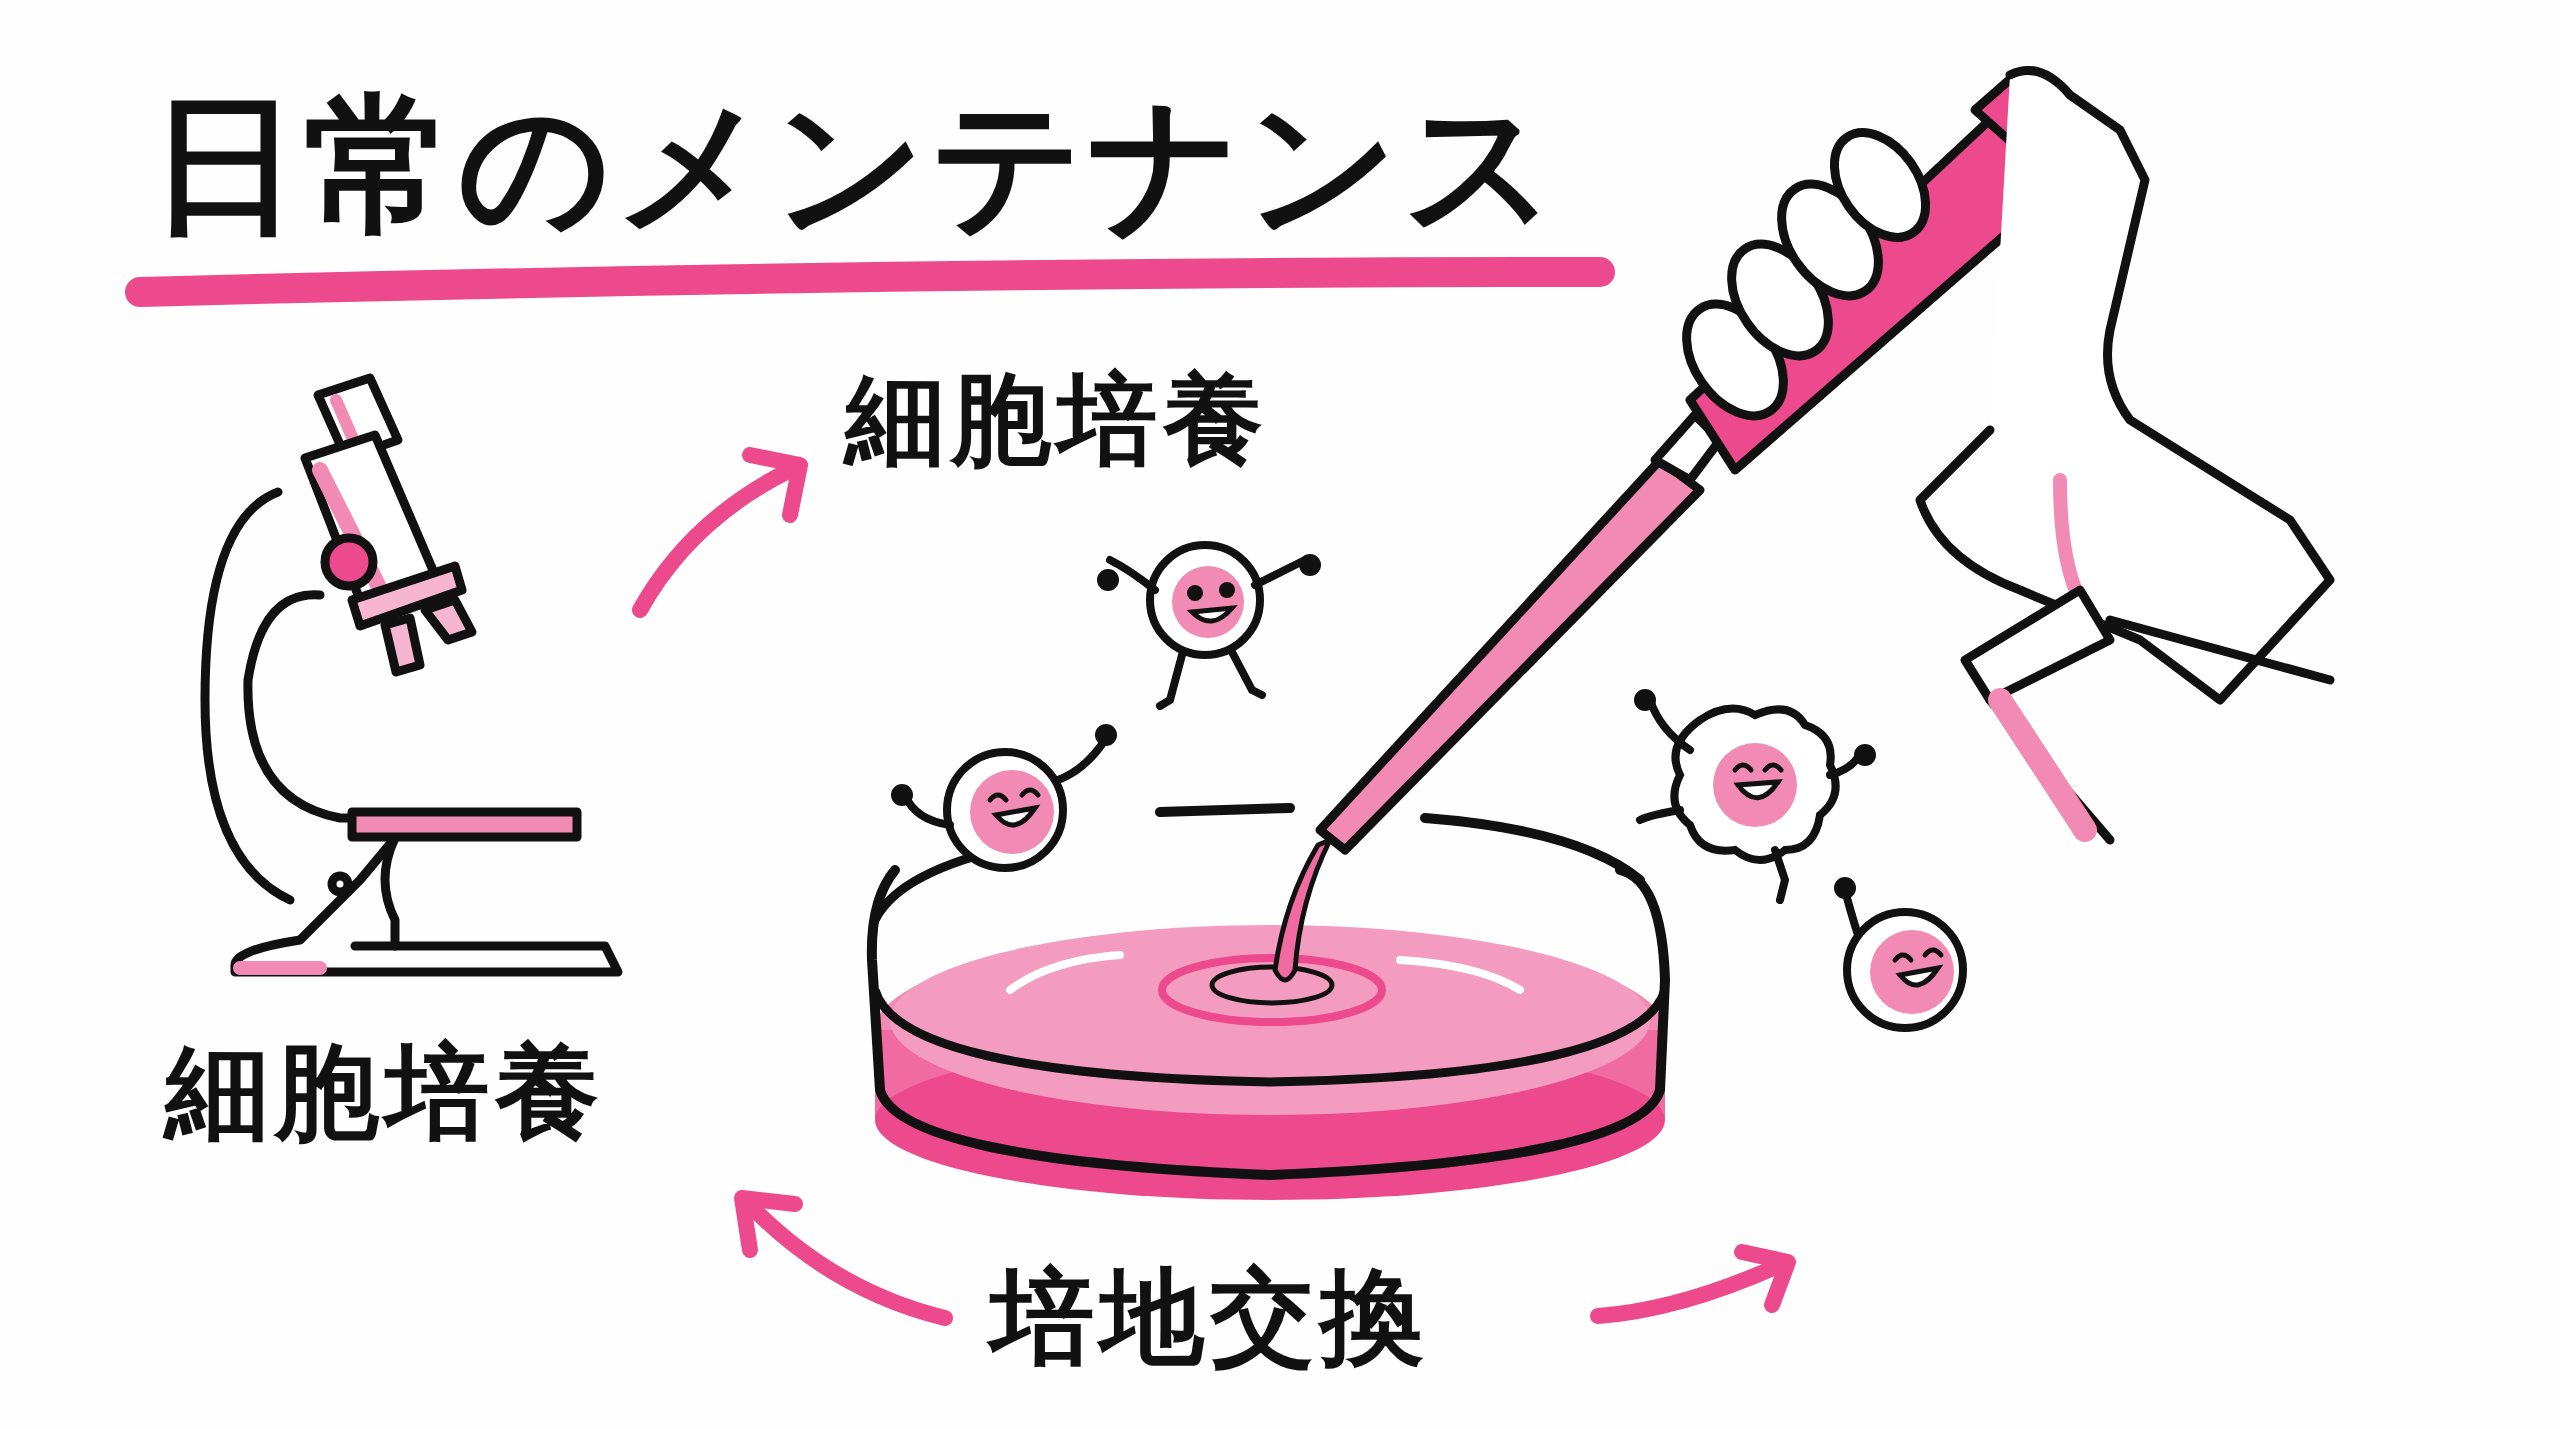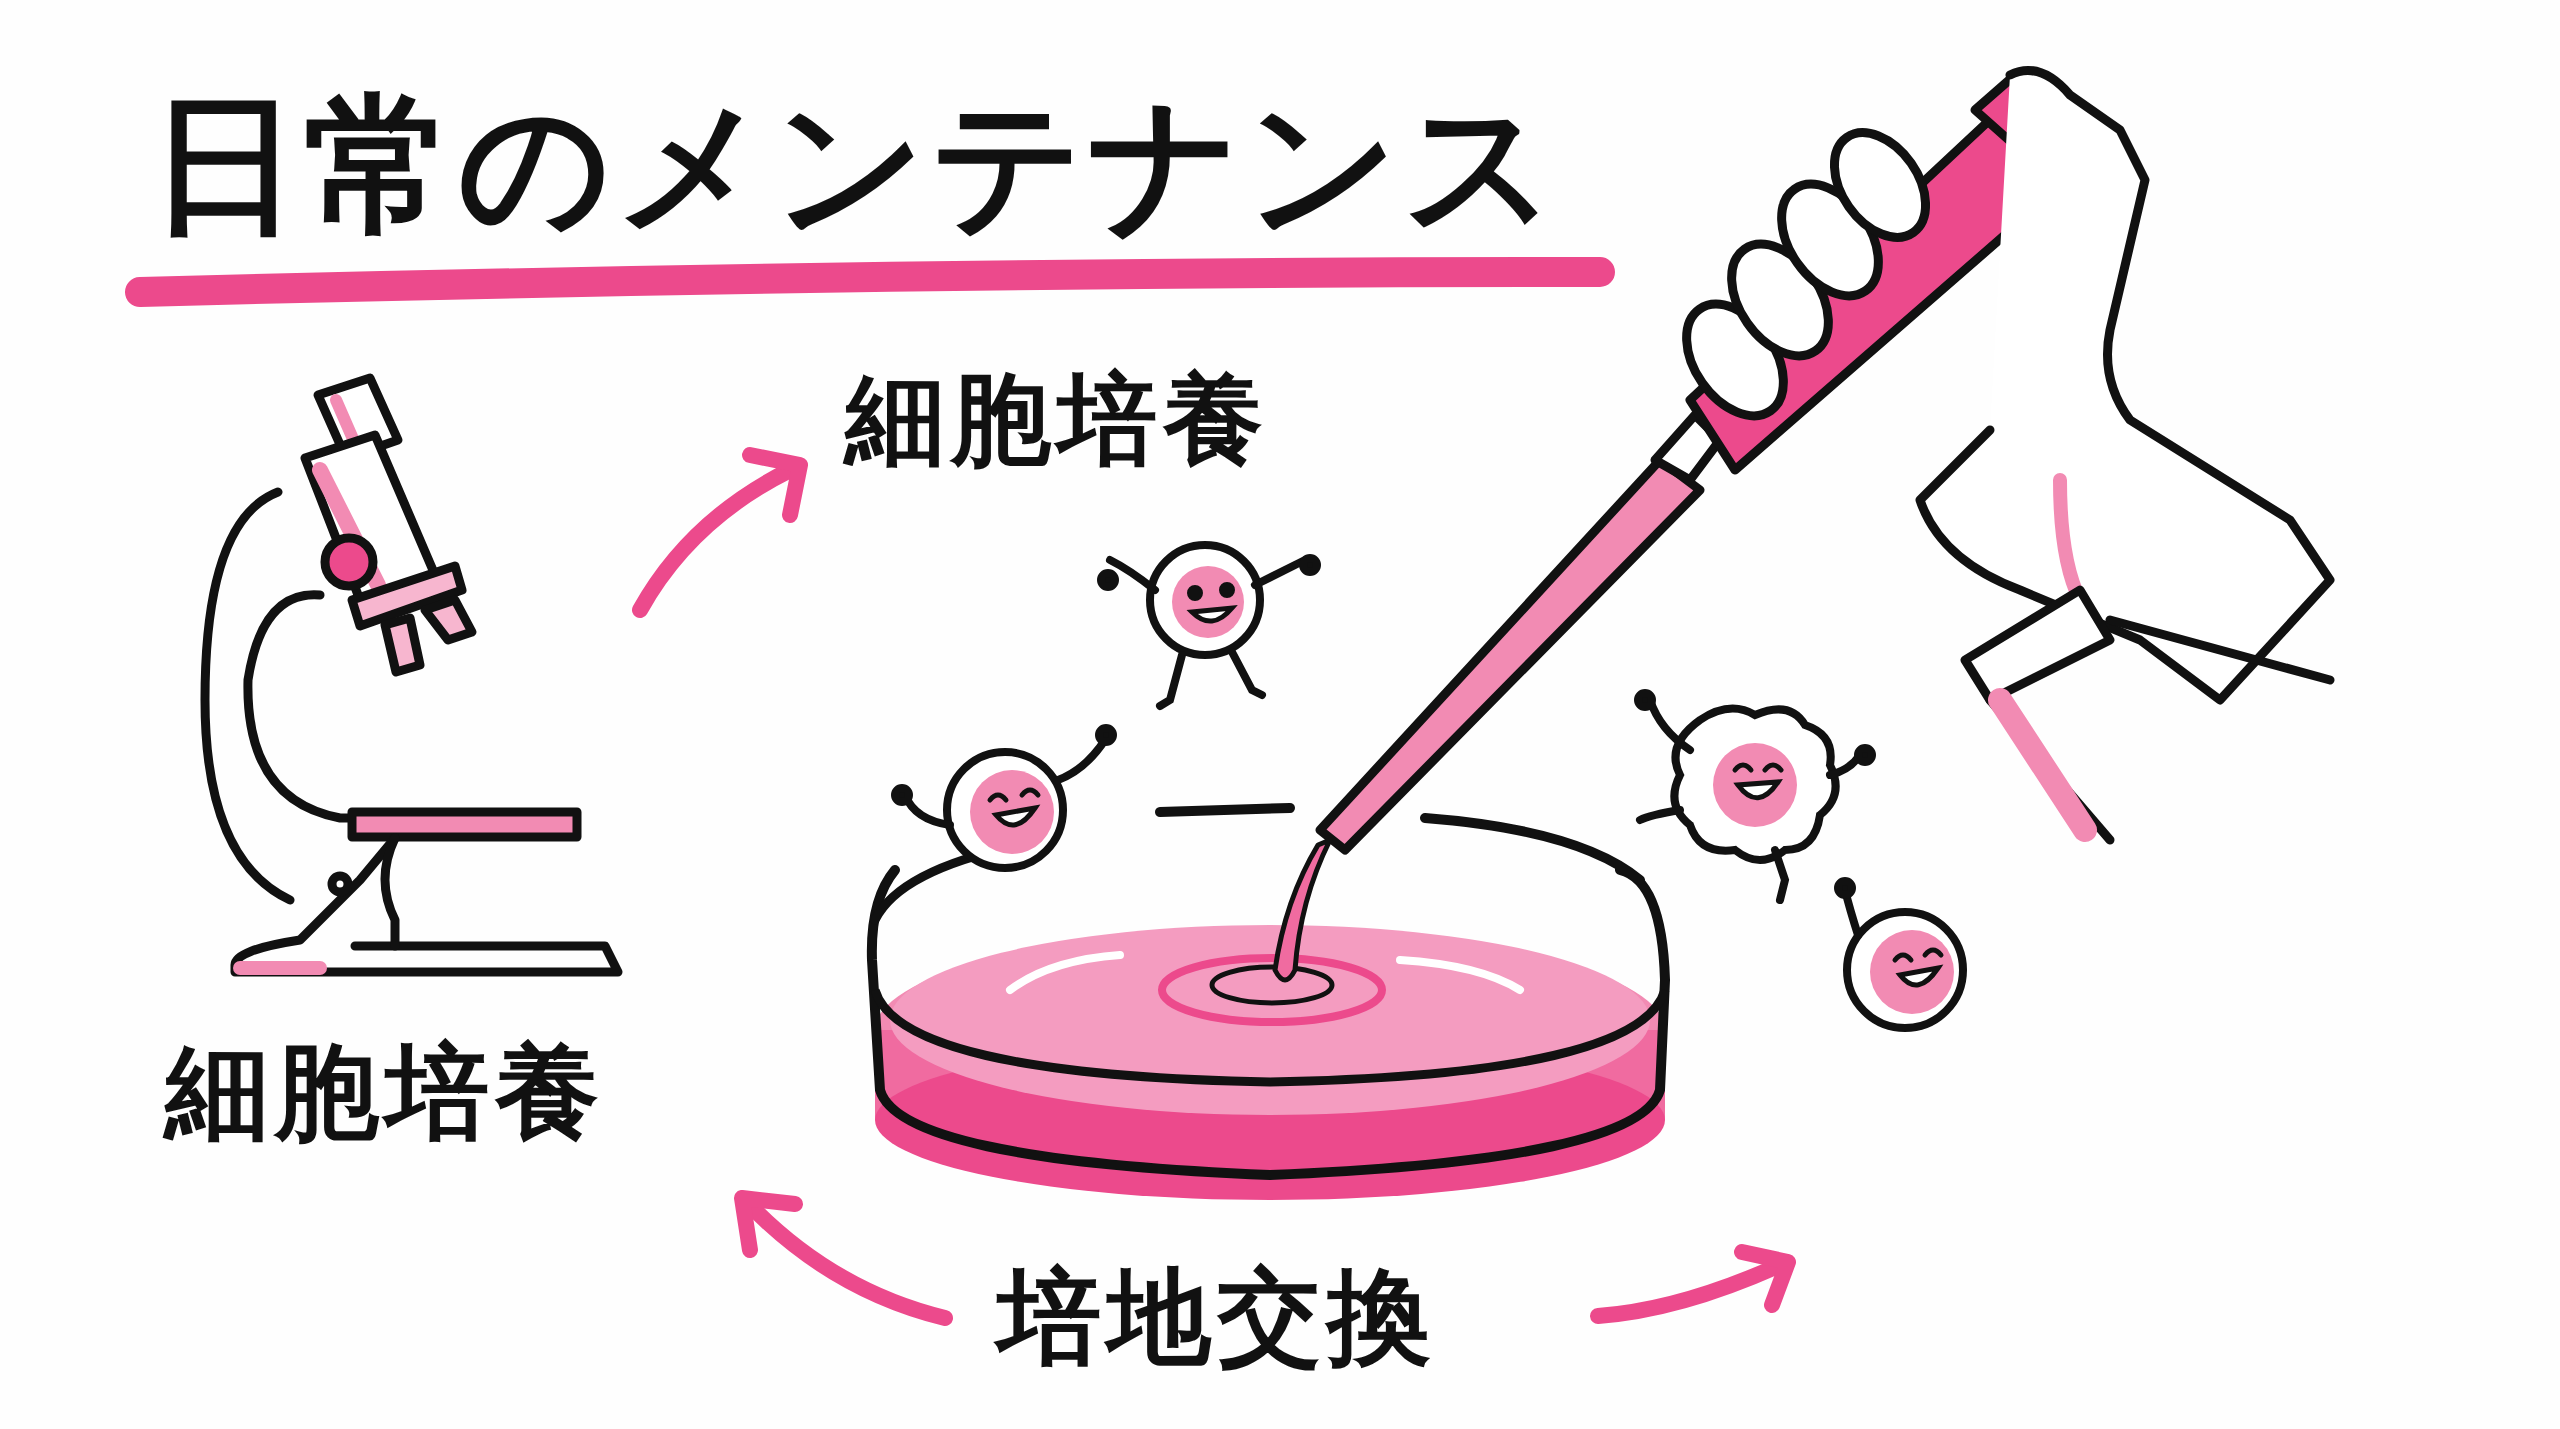--- a/index.html
+++ b/index.html
@@ -4,21 +4,21 @@
 <style>
   html, body { margin: 0; padding: 0; background: #fefefe; }
   body { width: 2560px; height: 1429px; overflow: hidden; position: relative;
          font-family: "DejaVu Sans", sans-serif; }
   .canvas { position: absolute; left: 0; top: 0; width: 2332px; height: 1429px; }
   .label { position: absolute; color: #111; font-weight: bold; white-space: nowrap;
            font-family: "DejaVu Sans", sans-serif; letter-spacing: 6px; line-height: 1; }
   #title { left: 150px; top: 90px; font-size: 150px; letter-spacing: 4px; }
   #label-top { left: 845px; top: 370px; font-size: 100px; }
   #label-left { left: 165px; top: 1040px; font-size: 104px; }
-  #label-bottom { left: 990px; top: 1265px; font-size: 104px; margin-left: 7px; }
+  #label-bottom { left: 990px; top: 1265px; font-size: 104px; }
   #label-right { left: 1835px; top: 1195px; font-size: 110px; }
   svg { position: absolute; left: 0; top: 0; }
 </style>
 </head>
 <body>
 
 <div class="canvas">
 
   <svg width="2560" height="1429">
 

